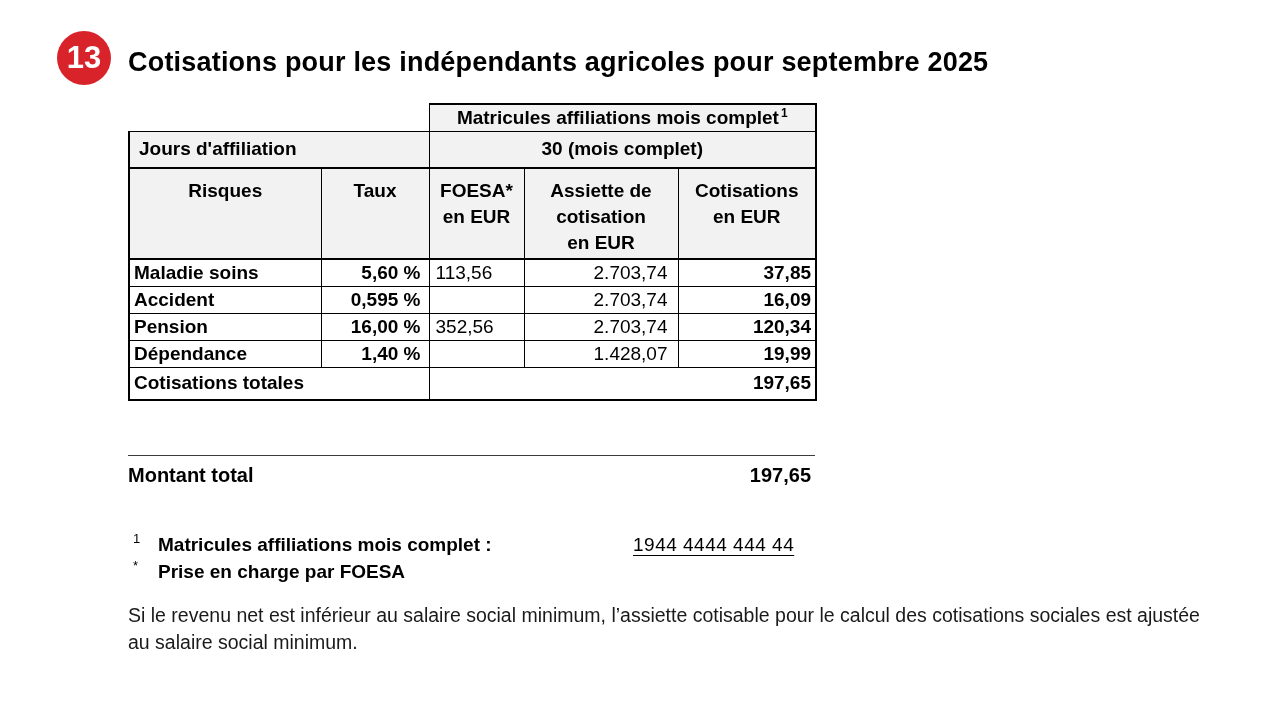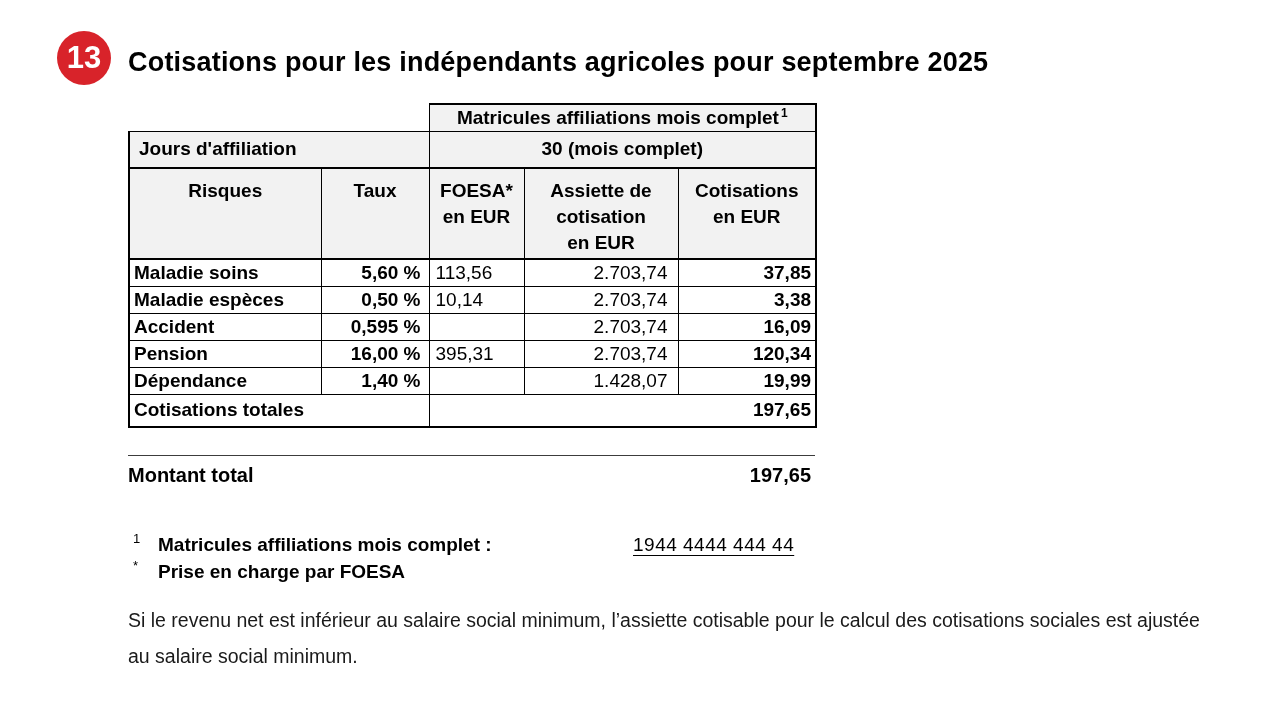--- a/index.html
+++ b/index.html
@@ -167,21 +167,21 @@
   }
 
   
   .note-para {
     position: absolute;
     left: 128px; top: 602px;
     width: 1090px;
     margin: 0;
     font-size: 19.5px;
     font-weight: normal;
-    line-height: 36px;
+    line-height: 27px;
     color: #1a1a1a;
   }
 </style>
 </head>
 <body>
 
 <div class="page">
 
   <div class="badge">
     <span>13</span>
@@ -220,37 +220,30 @@
       </tr>
 
       <tr>
         <td class="c-risque">Maladie soins</td>
         <td class="c-taux">5,60 %</td>
         <td class="c-foesa">113,56</td>
         <td class="c-assiette">2.703,74</td>
         <td class="c-cotis">37,85</td>
       </tr>
       <tr>
-        <td class="c-risque">Maladie espèces</td>
-        <td class="c-taux">0,50 %</td>
-        <td class="c-foesa">10,14</td>
-        <td class="c-assiette">2.703,74</td>
-        <td class="c-cotis">3,38</td>
-      </tr>
-      <tr>
         <td class="c-risque">Accident</td>
         <td class="c-taux">0,595 %</td>
         <td class="c-foesa"></td>
         <td class="c-assiette">2.703,74</td>
         <td class="c-cotis">16,09</td>
       </tr>
       <tr>
         <td class="c-risque">Pension</td>
         <td class="c-taux">16,00 %</td>
-        <td class="c-foesa">395,31</td>
+        <td class="c-foesa">352,56</td>
         <td class="c-assiette">2.703,74</td>
         <td class="c-cotis">120,34</td>
       </tr>
       <tr>
         <td class="c-risque">Dépendance</td>
         <td class="c-taux">1,40 %</td>
         <td class="c-foesa"></td>
         <td class="c-assiette">1.428,07</td>
         <td class="c-cotis">19,99</td>
       </tr>

